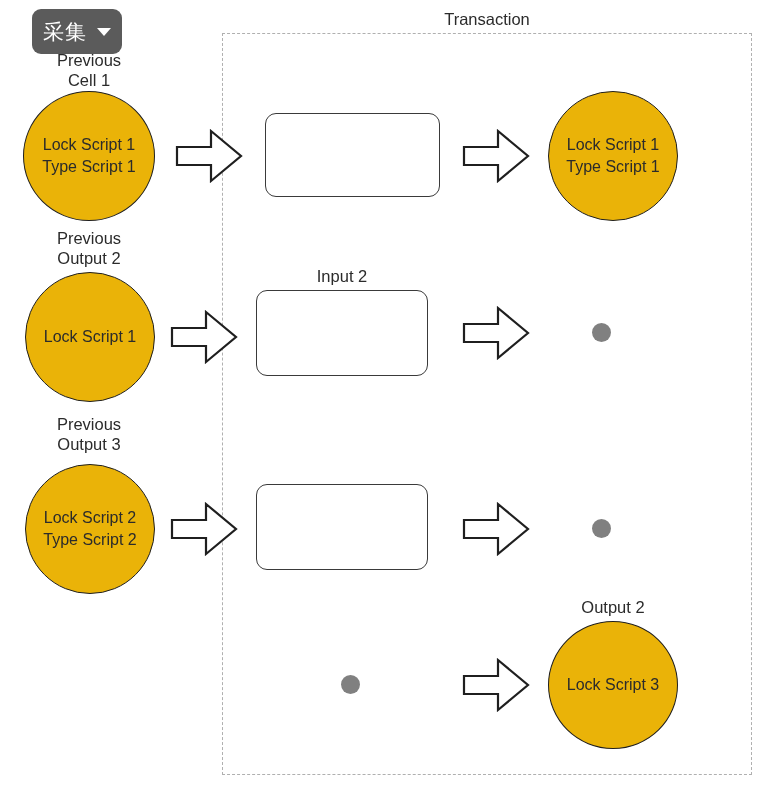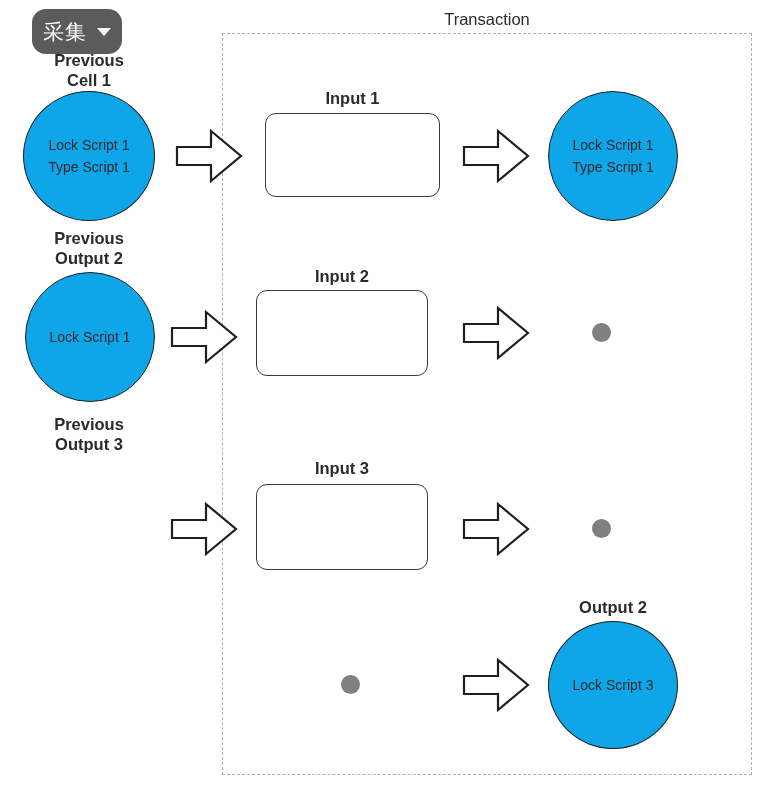--- a/index.html
+++ b/index.html
@@ -20,21 +20,21 @@
   }
 
   
   .capture-btn {
     position: absolute;
     left: 32px;
     top: 9px;
     width: 90px;
     height: 45px;
     background: #5b5b5b;
-    border-radius: 14px;
+    border-radius: 9px;
     display: flex;
     align-items: center;
     justify-content: center;
     gap: 10px;
     cursor: pointer;
     z-index: 40;
   }
   .capture-btn .cap-label {
     color: #ffffff;
     font-size: 21px;
@@ -70,38 +70,37 @@
   }
 
   
   .caption {
     position: absolute;
     text-align: center;
     font-size: 16.5px;
     line-height: 20px;
     color: #2b2b2b;
     white-space: pre-line;
-    font-weight: bold;
   }
 
   
   .circle {
     position: absolute;
     border: 1.6px solid #1f1f1f;
     border-radius: 50%;
     box-sizing: border-box;
     display: flex;
     align-items: center;
     justify-content: center;
     text-align: center;
-    font-size: 14px;
+    font-size: 16px;
     line-height: 22px;
     color: #2b2b2b;
     white-space: pre-line;
-    background: #0ea5e9;
+    background: #eab308;
   }
 
   
   .rrect {
     position: absolute;
     border: 1.6px solid #3a3a3a;
     border-radius: 11px;
     box-sizing: border-box;
     background: #ffffff;
   }
@@ -140,21 +139,20 @@
 Cell 1</div>
   <div class="circle" style="left:23px; top:91px; width:132px; height:130px;">Lock Script 1
 Type Script 1</div>
 
   <div class="arrow" style="left:175px; top:127px;">
     <svg viewBox="0 0 68 58" preserveAspectRatio="none">
       <polygon points="2,20 36,20 36,4 66,29 36,54 36,38 2,38" fill="#ffffff" stroke="#1f1f1f" stroke-width="2.2" stroke-linejoin="miter"></polygon>
     </svg>
   </div>
 
-  <div class="caption" style="left:265px; top:88px; width:175px;">Input 1</div>
   <div class="rrect" style="left:265px; top:113px; width:175px; height:84px;"></div>
 
   <div class="arrow" style="left:462px; top:127px;">
     <svg viewBox="0 0 68 58" preserveAspectRatio="none">
       <polygon points="2,20 36,20 36,4 66,29 36,54 36,38 2,38" fill="#ffffff" stroke="#1f1f1f" stroke-width="2.2" stroke-linejoin="miter"></polygon>
     </svg>
   </div>
 
   <div class="circle" style="left:548px; top:91px; width:130px; height:130px;">Lock Script 1
 Type Script 1</div>
@@ -175,28 +173,29 @@
   <div class="arrow" style="left:462px; top:304px;">
     <svg viewBox="0 0 68 58" preserveAspectRatio="none">
       <polygon points="2,20 36,20 36,4 66,29 36,54 36,38 2,38" fill="#ffffff" stroke="#1f1f1f" stroke-width="2.2" stroke-linejoin="miter"></polygon>
     </svg>
   </div>
 
   <div class="dot" style="left:592px; top:323px;"></div>
 
   <div class="caption" style="left:24px; top:414px; width:130px;">Previous
 Output 3</div>
+  <div class="circle" style="left:25px; top:464px; width:130px; height:130px;">Lock Script 2
+Type Script 2</div>
 
   <div class="arrow" style="left:170px; top:500px;">
     <svg viewBox="0 0 68 58" preserveAspectRatio="none">
       <polygon points="2,20 36,20 36,4 66,29 36,54 36,38 2,38" fill="#ffffff" stroke="#1f1f1f" stroke-width="2.2" stroke-linejoin="miter"></polygon>
     </svg>
   </div>
 
-  <div class="caption" style="left:256px; top:458px; width:172px;">Input 3</div>
   <div class="rrect" style="left:256px; top:484px; width:172px; height:86px;"></div>
 
   <div class="arrow" style="left:462px; top:500px;">
     <svg viewBox="0 0 68 58" preserveAspectRatio="none">
       <polygon points="2,20 36,20 36,4 66,29 36,54 36,38 2,38" fill="#ffffff" stroke="#1f1f1f" stroke-width="2.2" stroke-linejoin="miter"></polygon>
     </svg>
   </div>
 
   <div class="dot" style="left:592px; top:519px;"></div>
 

